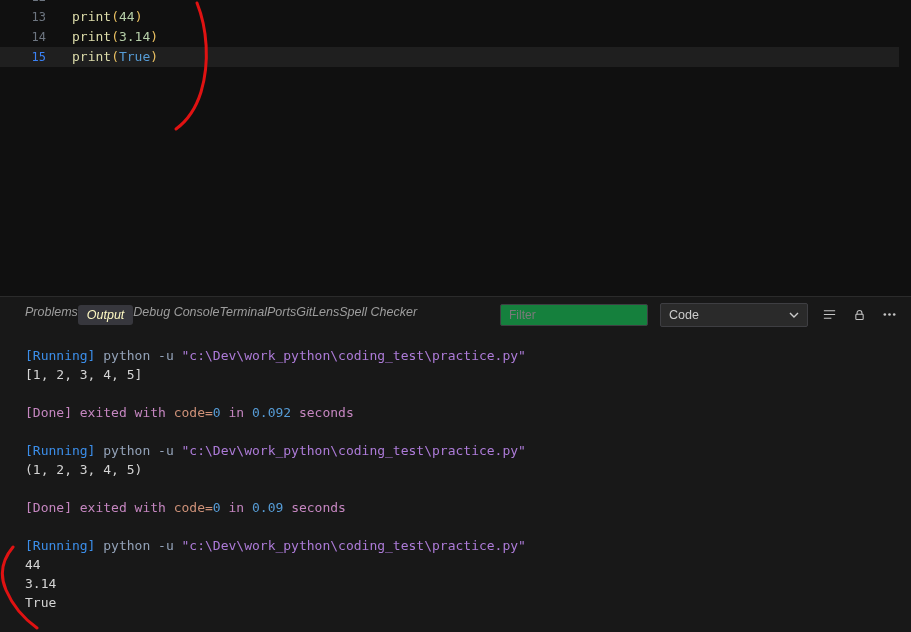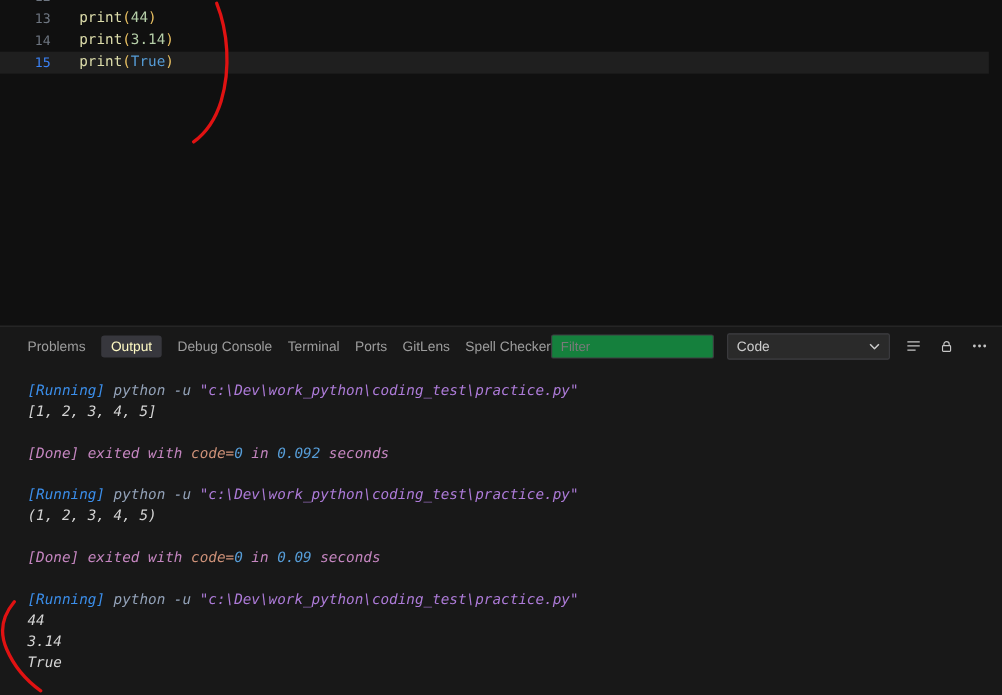--- a/index.html
+++ b/index.html
@@ -17,34 +17,34 @@
   .code{padding-left:26px;white-space:pre;}
   .tok-func{color:var(--func-yellow,#dcdcaa);}
   .tok-paren{color:var(--paren-gold,#e9c062);}
   .tok-num{color:var(--num-green,#b5cea8);}
   .tok-bool{color:var(--bool-blue,#569cd6);}
 
   
   .panel{position:absolute;top:296px;left:0;right:0;bottom:0;background:var(--panel-bg,#181818);
          border-top:1px solid #2b2b2b;box-sizing:border-box;}
   .panel-header{display:flex;align-items:center;height:35px;padding:0 12px 0 25px;}
-  #panel-tabs{display:flex;align-items:center;gap:14px;}
+  #panel-tabs{display:flex;align-items:flex-start;gap:0;font-style:italic;}
   .ptab{color:#9d9d9d;font-size:12.5px;cursor:pointer;white-space:nowrap;}
   .ptab.active{background:#37373d;color:#fef9c3;padding:3px 9px;border-radius:3px;}
   .panel-controls{margin-left:auto;display:flex;align-items:center;gap:12px;}
   .filter{width:148px;height:22px;background:#15803d;border:1px solid #3e3e42;border-radius:2px;
           color:#cccccc;font-size:12px;padding:0 8px;box-sizing:border-box;font-family:"Liberation Sans",sans-serif;outline:none;}
   .filter::placeholder{color:#7a7a7a;}
   .chsel{width:148px;height:24px;background:#2a2a2a;border:1px solid #3e3e42;border-radius:2px;
          display:flex;align-items:center;justify-content:space-between;padding:0 8px;color:#cccccc;
          font-size:12.5px;cursor:pointer;box-sizing:border-box;}
   .ticon{color:#c5c5c5;display:flex;align-items:center;cursor:pointer;padding:2px;}
 
   
-  .output{padding:14px 0 0 25px;font-family:"DejaVu Sans Mono",monospace;font-size:13px;line-height:19px;font-style:italic;}
+  .output{padding:14px 0 0 25px;font-family:"DejaVu Sans Mono",monospace;font-size:13px;line-height:19px;}
   .oline{white-space:pre;}
   .o-blue{color:var(--accent-blue,#3b8eea);}
   .o-cmd{color:var(--cmd-gray,#93a2b8);}
   .o-violet{color:var(--violet,#ad7bd8);}
   .o-plain{color:#d4d4d4;}
   .o-magenta{color:var(--magenta,#c586c0);}
   .o-orange{color:var(--orange,#ce9178);}
   .o-numblue{color:var(--number-blue,#569cd6);}
 
   

